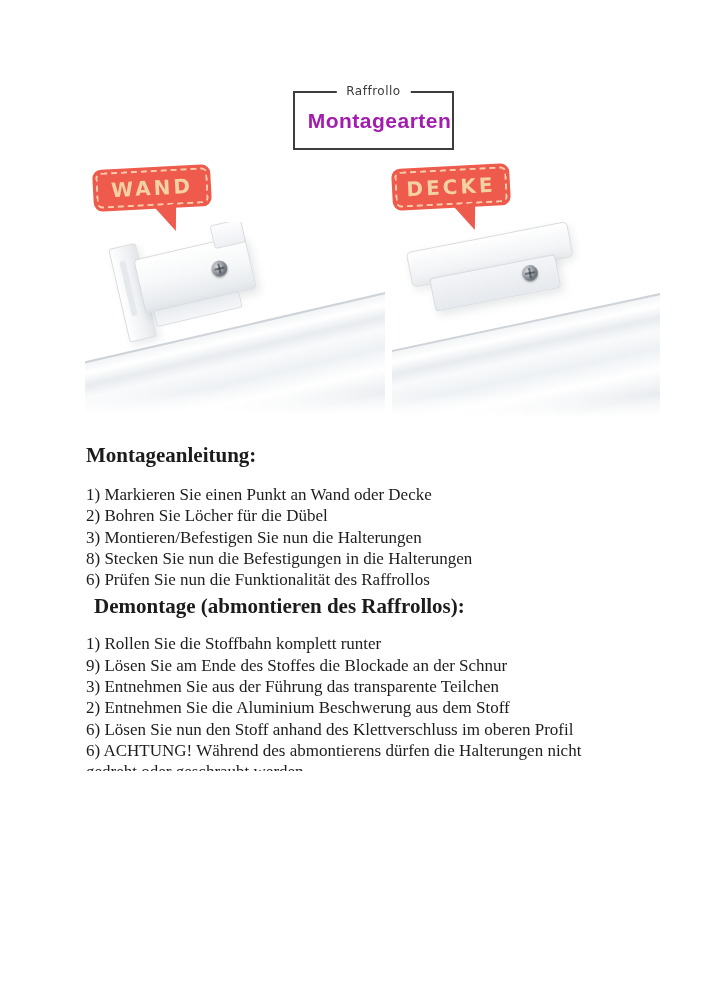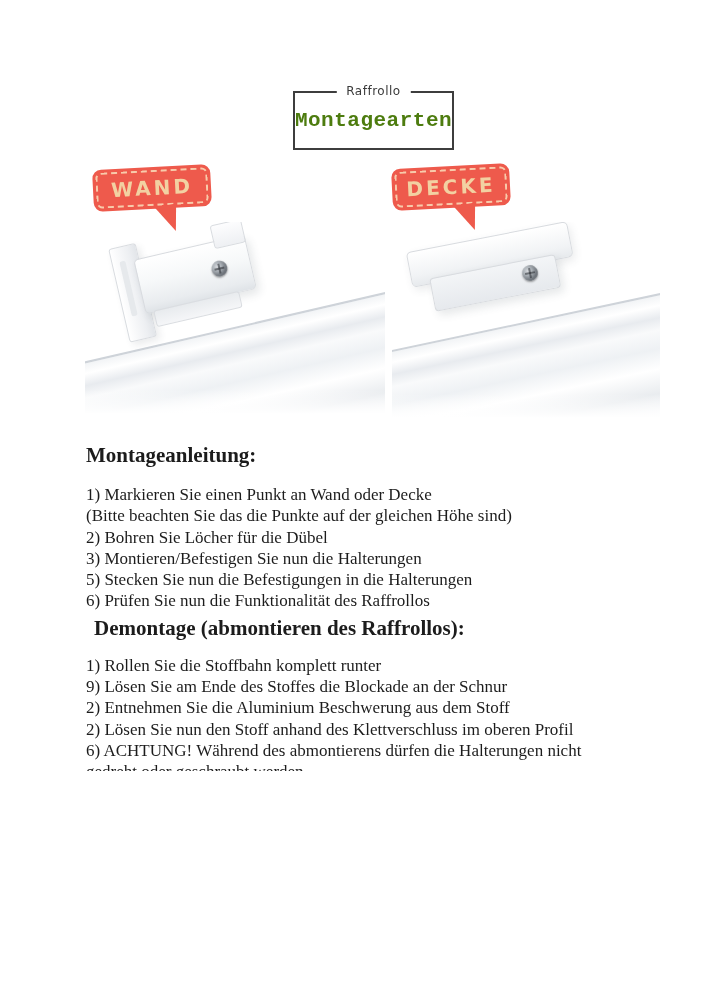--- a/index.html
+++ b/index.html
@@ -7,22 +7,22 @@
         font-family:"Liberation Serif", serif;color:#1c1c1c;}
 
   
   .logo-box{position:absolute;left:293px;top:91px;width:157px;height:55px;
             border:2px solid #3d3d3d;background:#fff;}
   .logo-brand{position:absolute;top:-9px;left:50%;transform:translateX(-50%);
               background:#fff;padding:0 10px;white-space:nowrap;
               font-family:"DejaVu Sans", sans-serif;font-size:12px;color:#3a3a3a;
               letter-spacing:.5px;}
   .logo-title{width:100%;height:100%;display:flex;align-items:center;justify-content:center;
-              font-family:Liberation Mono, monospace;font-weight:bold;font-size:21px;
-              color:#4d7c0f;letter-spacing:.5px;}
+              font-family:Liberation Sans, sans-serif;font-weight:bold;font-size:21px;
+              color:#a21caf;letter-spacing:.5px;margin-left:6px;}
 
   
   .tag{position:absolute;height:42px;background:#ee5a4c;border-radius:9px;
        transform:rotate(-3deg);display:flex;align-items:center;justify-content:center;
        z-index:5;}
   .tag-border{position:absolute;inset:3px;border:2px dashed rgba(250,224,188,.85);
               border-radius:6px;}
   .tag-label{position:relative;font-family:"DejaVu Sans", sans-serif;font-weight:bold;
              font-size:20px;letter-spacing:3px;color:#f2d1a2;}
   .tag-tail{position:absolute;top:39px;left:62px;width:0;height:0;
@@ -139,31 +139,31 @@
       <div class="underbody"></div>
       <div class="screw screw-r"></div>
     </div>
     <div class="fade"></div>
   </div>
 
   <div class="text-col">
 
     <h3 class="section-heading" id="montage-heading">Montageanleitung:</h3>
     <div class="line">1) Markieren Sie einen Punkt an Wand oder Decke</div>
-    <div class="line">(Bitte beachten Sie das die Punkte auf der gleichen Höhe sind)</div>
     <div class="line">2) Bohren Sie Löcher für die Dübel</div>
     <div class="line">3) Montieren/Befestigen Sie nun die Halterungen</div>
-    <div class="line">5) Stecken Sie nun die Befestigungen in die Halterungen</div>
+    <div class="line">8) Stecken Sie nun die Befestigungen in die Halterungen</div>
     <div class="line">6) Prüfen Sie nun die Funktionalität des Raffrollos</div>
 
     <h3 class="section-heading" id="demontage-heading">Demontage (abmontieren des Raffrollos):</h3>
     <div class="line">1) Rollen Sie die Stoffbahn komplett runter</div>
     <div class="line">9) Lösen Sie am Ende des Stoffes die Blockade an der Schnur</div>
+    <div class="line">3) Entnehmen Sie aus der Führung das transparente Teilchen</div>
     <div class="line">2) Entnehmen Sie die Aluminium Beschwerung aus dem Stoff</div>
-    <div class="line">2) Lösen Sie nun den Stoff anhand des Klettverschluss im oberen Profil</div>
+    <div class="line">6) Lösen Sie nun den Stoff anhand des Klettverschluss im oberen Profil</div>
     <div class="line">6) ACHTUNG! Während des abmontierens dürfen die Halterungen nicht
 gedreht oder geschraubt werden</div>
 
     <h3 class="section-heading" id="wasch-heading">Waschanleitung:</h3>
 
     <div class="care-row">
 
       <div class="care-tile">
         <svg width="43" height="43" viewBox="0 0 43 43">
           <path class="stroke" d="M6 30 H37"></path>

